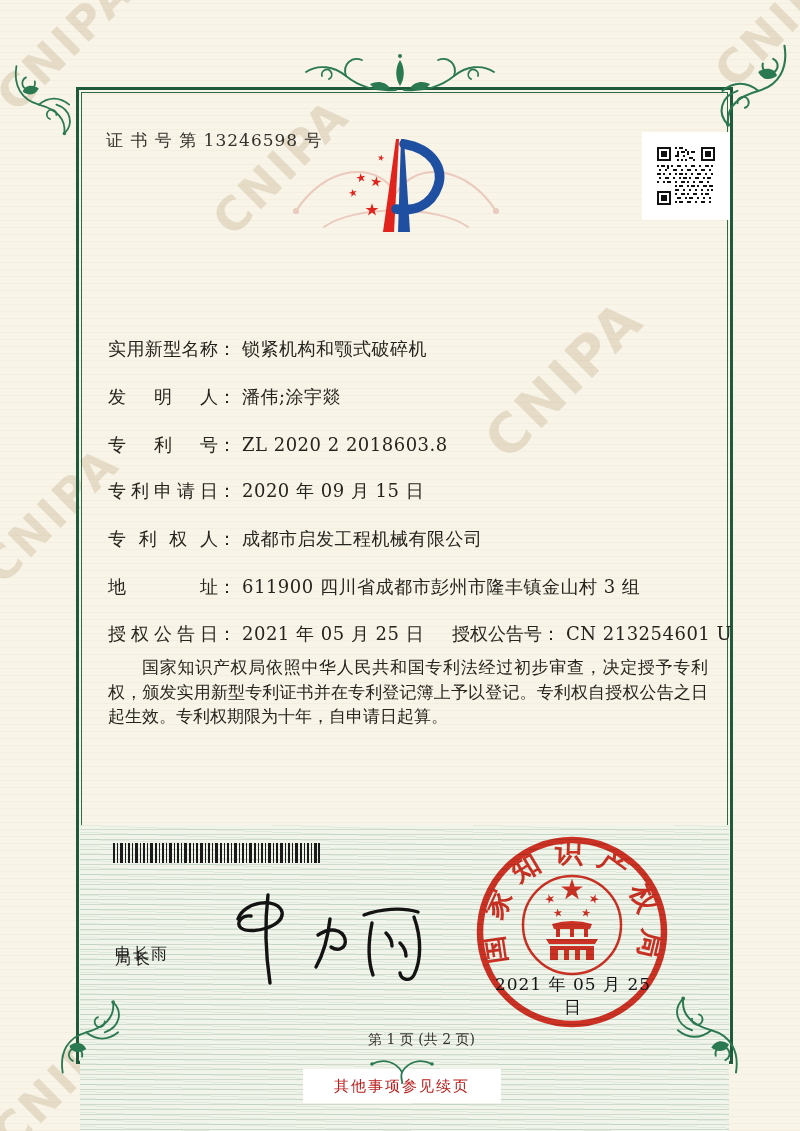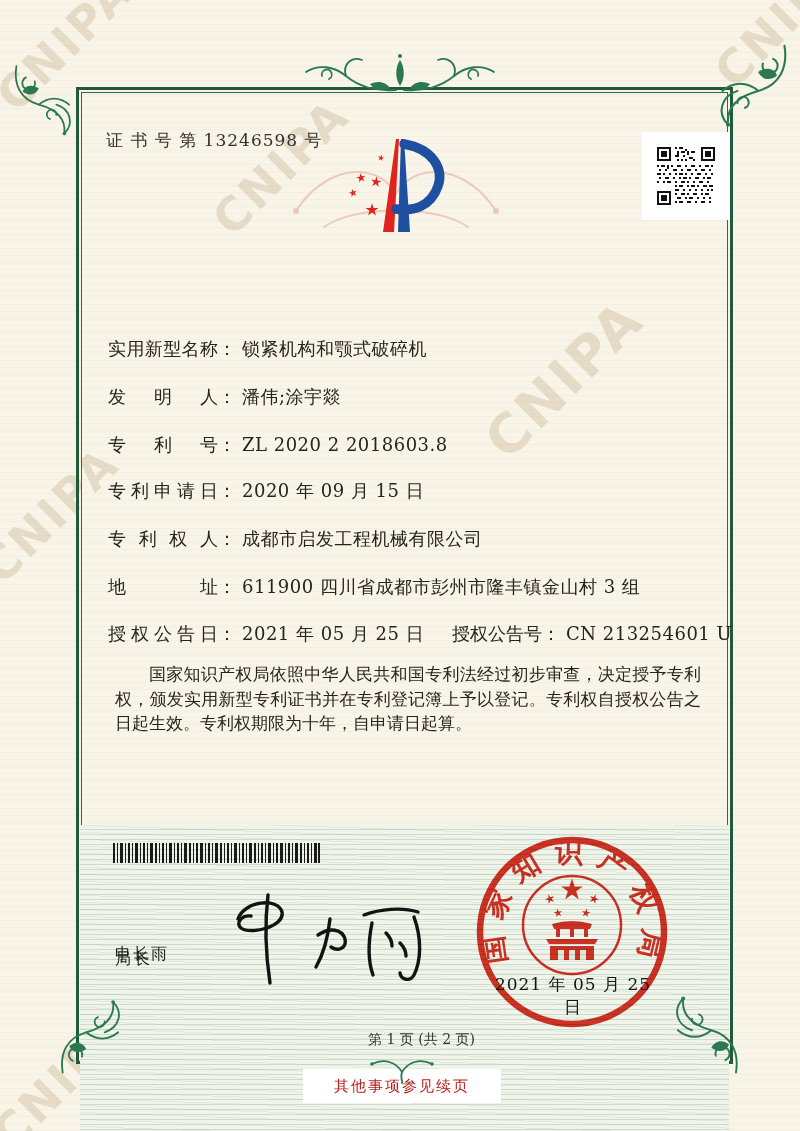--- a/index.html
+++ b/index.html
@@ -27,21 +27,21 @@
          letter-spacing:5px;text-indent:5px;color:#151413;}
   .frow{left:32px;width:600px;height:26px;font-size:18px;color:#26241f;white-space:nowrap;}
   .f-label{display:inline-block;width:110px;text-align:justify;text-align-last:justify;
          vertical-align:top;}
   .f-colon{display:inline-block;margin-right:6px;}
   .f-value{letter-spacing:0.5px;}
   .frow .second{position:absolute;left:344px;top:0;}
   .frow .second .f-label2{display:inline-block;}
   .paras{left:32px;top:568px;width:600px;font-size:17px;line-height:24.6px;color:#26241f;
          text-align:justify;}
-  .paras p{margin:7px;text-indent:2em;}
+  .paras p{margin:0;text-indent:2em;}
   .panel{left:4px;right:4px;top:738px;bottom:4px;background:#f1f4ea;
          background-image:repeating-linear-gradient(0deg, rgba(116,156,126,0.28) 0 1px, transparent 1px 5px),
                           repeating-linear-gradient(2deg, rgba(116,156,126,0.12) 0 1px, transparent 1px 7px);}
   .barcode{left:37px;top:756px;width:207px;height:20px;}
   .signer-title{left:39px;top:834px;font-family:Liberation Mono, monospace;
          font-size:16px;letter-spacing:3px;color:#1d1c1a;margin-top:28px;}
   .signer-name{left:39px;top:857px;font-family:"DejaVu Sans","Liberation Sans",sans-serif;
          font-size:16px;letter-spacing:2px;color:#1d1c1a;}
   .sig{left:142px;top:798px;width:228px;height:104px;}
   .seal{left:396px;top:745px;width:200px;height:200px;mix-blend-mode:multiply;opacity:.94;}

